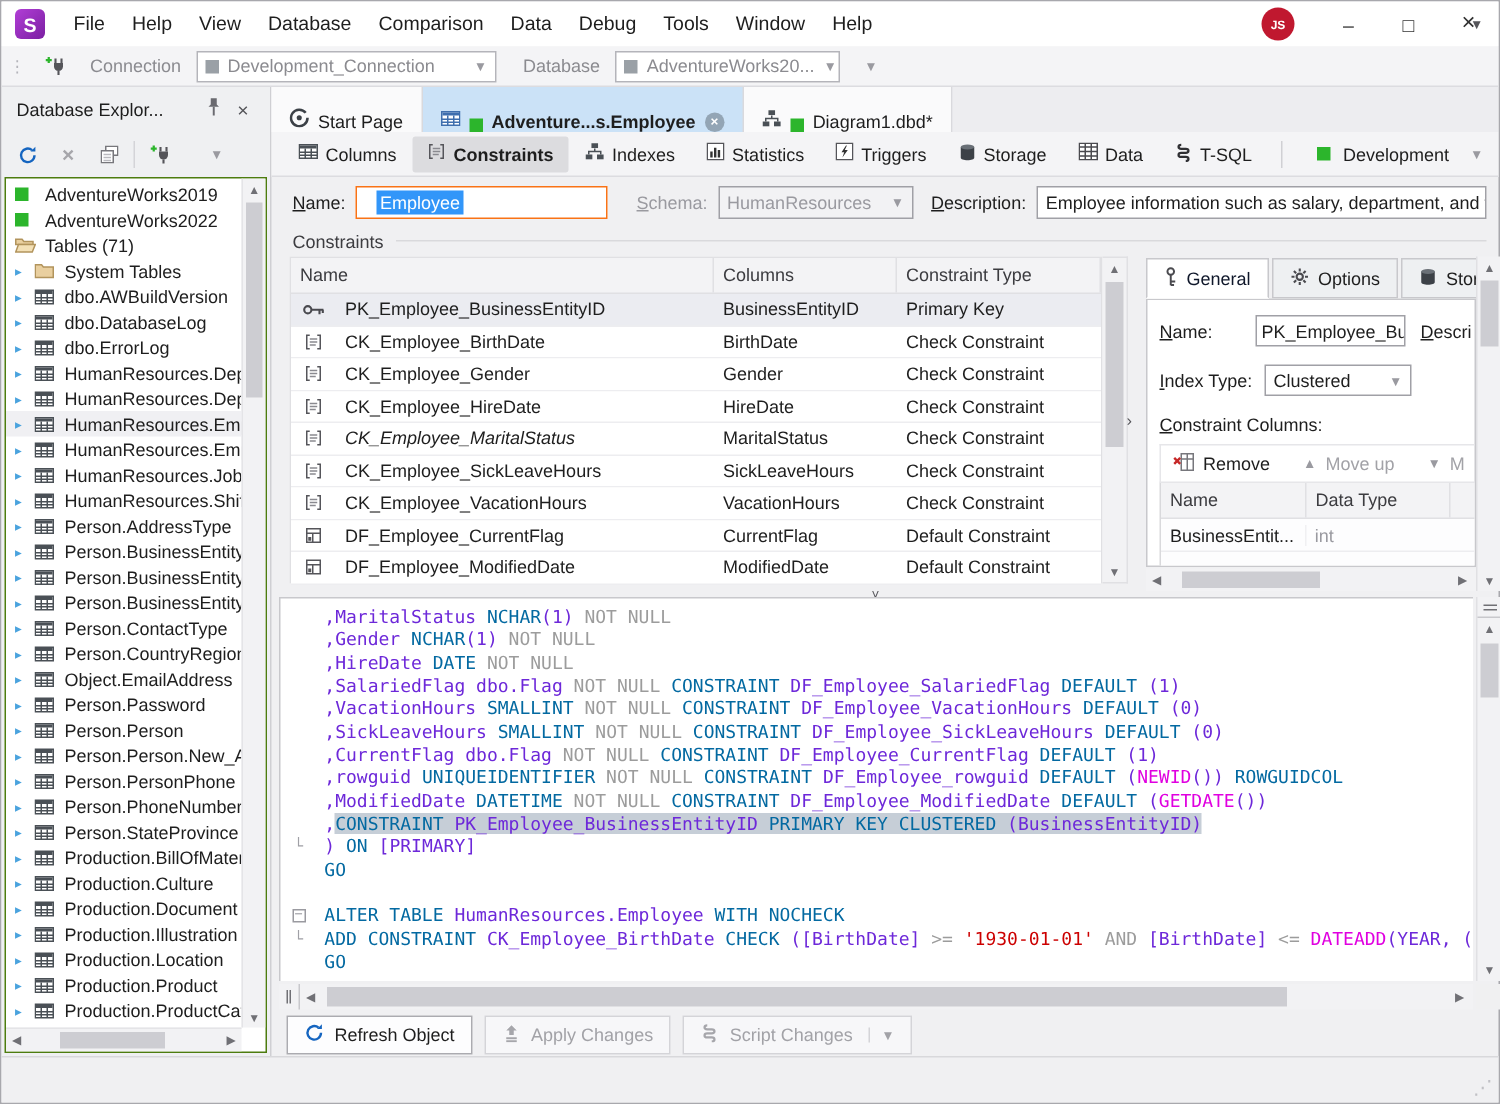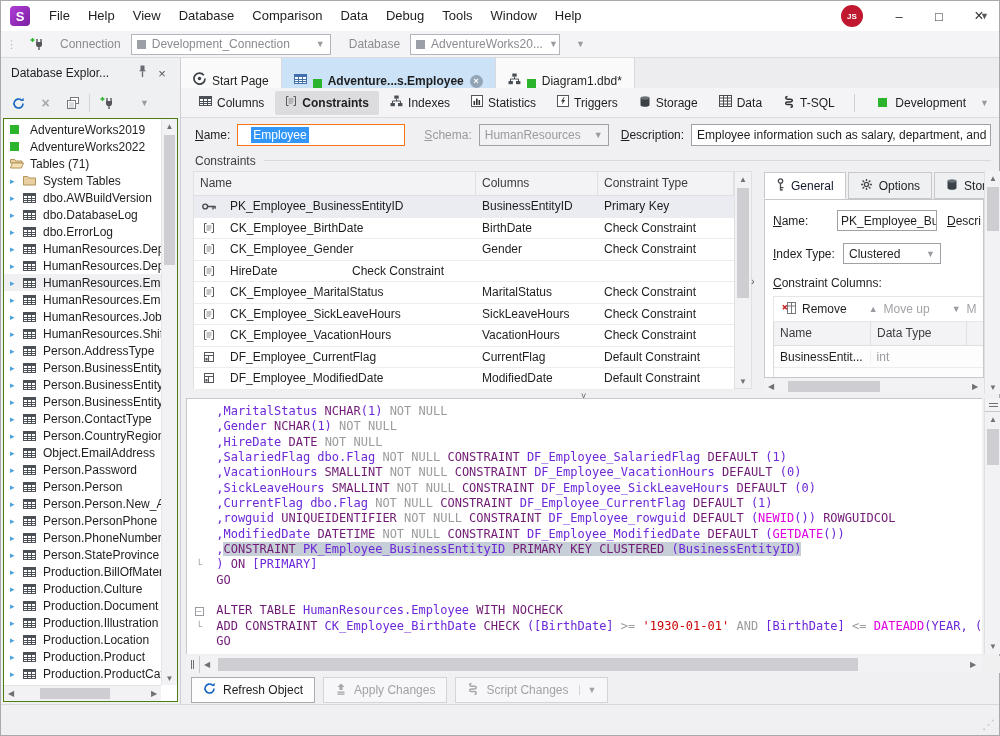--- a/index.html
+++ b/index.html
@@ -93,21 +93,21 @@
 .pgh{display:flex;height:24px;background:#f3f3f5;border-bottom:1px solid #e0e0e3;color:#3c3c40}
 .pgh div{padding:4px 6px;border-right:1px solid #e0e0e3}
 .pgr{display:flex;height:22px;border-bottom:1px solid #ededf0;align-items:center;background:#fdfdfe}
 .pgr div{padding:0 6px;border-right:1px solid #f0f0f2;overflow:hidden;white-space:nowrap}
 .pvs{left:983px;top:170px;width:17px;bottom:341px;border-left:1px solid #e0e0e3}
 
 .editor{position:absolute;left:185px;top:397px;right:17px;bottom:81px;background:#fff;border-top:1px solid #c8c8cc;border-left:1px solid #c8c8cc;overflow:hidden;padding:5px 0 0 22px}
 .cl{position:relative;height:15.35px;line-height:15.35px;white-space:pre;font-family:"DejaVu Sans Mono",monospace;font-size:12px}
 .fold{position:absolute;left:-18px;top:0;width:16px;color:#a0a0a6;font-size:10px;text-align:center}
 .fm{display:inline-block;width:9px;height:9px;border:1px solid #9a9aa0;background:#fff;line-height:6px;font-size:9px;vertical-align:middle}
-.tk-id{color:#6d28d9}.tk-kw{color:#701a75}.tk-gr{color:#9c9c9c}.tk-mg{color:#e000e0}.tk-st{color:#cc0000}
+.tk-id{color:#6d28d9}.tk-kw{color:#0369a1}.tk-gr{color:#9c9c9c}.tk-mg{color:#e000e0}.tk-st{color:#cc0000}
 .hl{background:#c6ced7}
 .evs{left:983px;top:397px;width:17px;bottom:81px;border-left:1px solid #e0e0e3}
 .esplit{height:14px;border-bottom:1px solid #c8c8cc;display:flex;flex-direction:column;align-items:center;justify-content:center;gap:2px}
 .esplit i{display:block;width:9px;border-top:1px solid #707075}
 .ehs{left:185px;top:655px;right:17px;height:17px;display:flex;align-items:center}
 .hsplit{width:14px;height:100%;border-right:1px solid #c8c8cc;display:flex;align-items:center;justify-content:center;gap:1px}
 .hsplit i{display:block;height:9px;border-left:1px solid #707075}
 .corner{position:absolute;left:983px;top:655px;width:17px;height:17px;background:#f0f0f1}
 
 .actions{position:absolute;left:190px;top:676px;height:26px;display:flex;gap:8px}
@@ -745,31 +745,32 @@
         <span class="gc" style="width: 122px;">Gender</span>
         <span class="gc" style="width: 136px;">Check Constraint</span>
       </div>
       <div class="grow">
         <span class="gc gc-ic">
           <svg width="12" height="12" viewBox="0 0 12 12">
             <path d="M3.5 1.5H1.5v9h2M8.5 1.5h2v9h-2" fill="none" stroke="#55555a"></path>
             <path d="M3.5 4h5M3.5 6h5M3.5 8h4" stroke="#8a8a90"></path>
           </svg>
         </span>
+        <span class="gc" style="width: 252px;">CK_Employee_HireDate</span>
         <span class="gc" style="width: 122px;">HireDate</span>
         <span class="gc" style="width: 136px;">Check Constraint</span>
       </div>
       <div class="grow">
         <span class="gc gc-ic">
           <svg width="12" height="12" viewBox="0 0 12 12">
             <path d="M3.5 1.5H1.5v9h2M8.5 1.5h2v9h-2" fill="none" stroke="#55555a"></path>
             <path d="M3.5 4h5M3.5 6h5M3.5 8h4" stroke="#8a8a90"></path>
           </svg>
         </span>
-        <span class="gc" style="width: 252px;">CK_Employee_MaritalStatus</span>
+        <span class="gc" style="width: 252px; font-style: italic;">CK_Employee_MaritalStatus</span>
         <span class="gc" style="width: 122px;">MaritalStatus</span>
         <span class="gc" style="width: 136px;">Check Constraint</span>
       </div>
       <div class="grow">
         <span class="gc gc-ic">
           <svg width="12" height="12" viewBox="0 0 12 12">
             <path d="M3.5 1.5H1.5v9h2M8.5 1.5h2v9h-2" fill="none" stroke="#55555a"></path>
             <path d="M3.5 4h5M3.5 6h5M3.5 8h4" stroke="#8a8a90"></path>
           </svg>
         </span>

